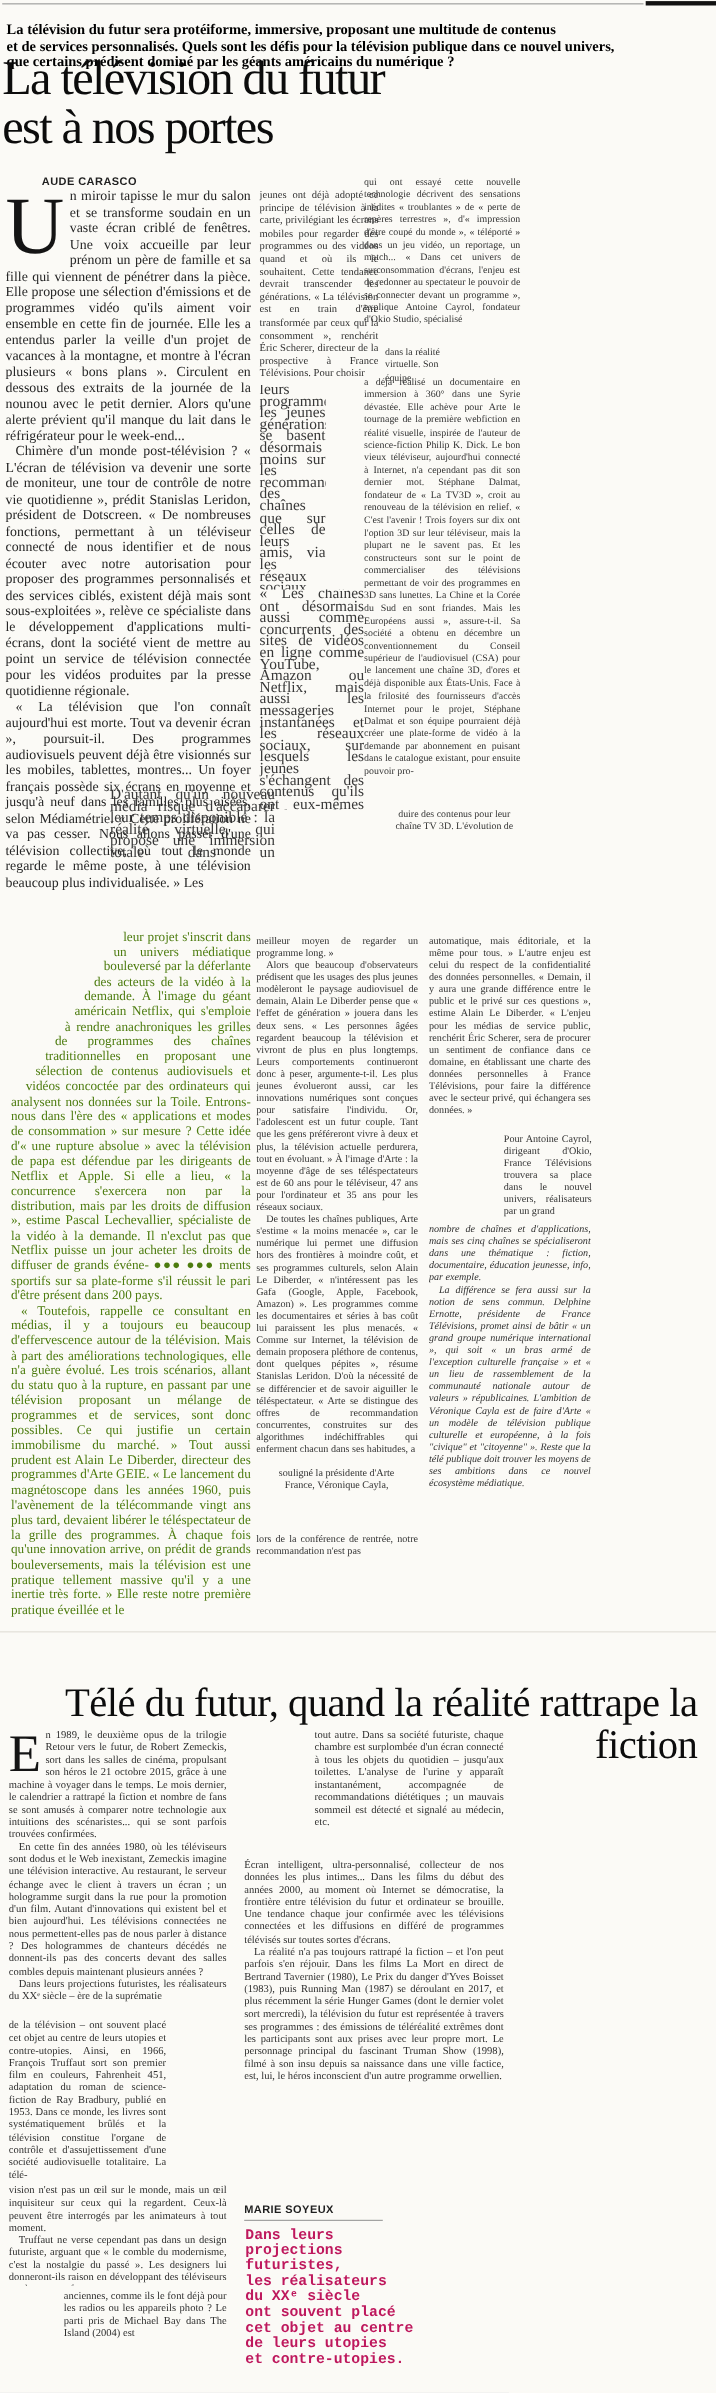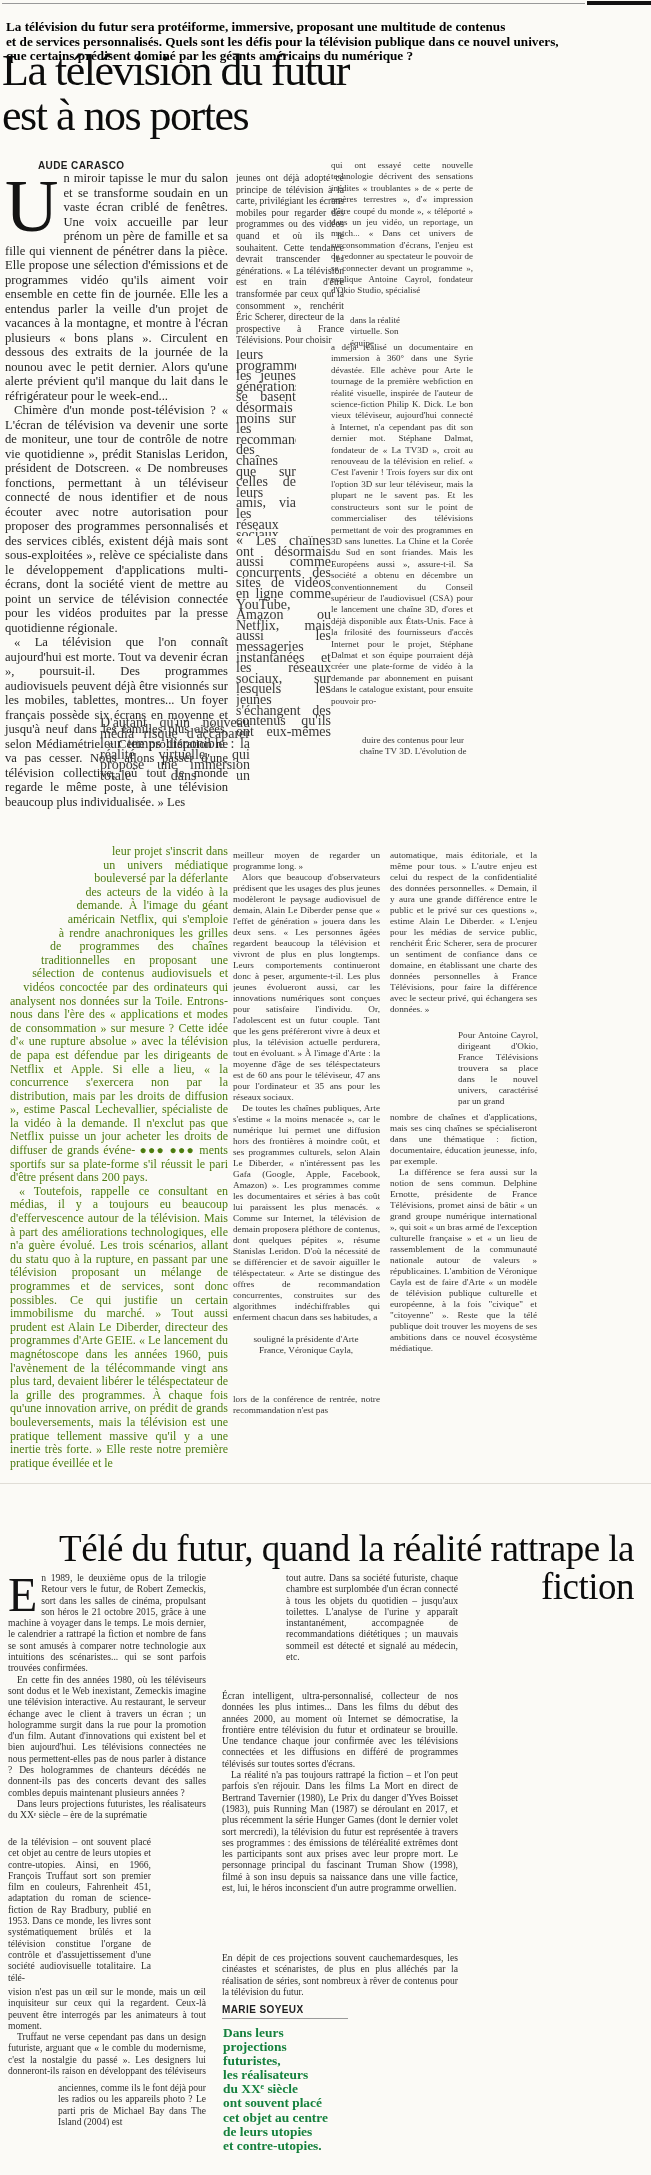--- a/index.html
+++ b/index.html
@@ -29,22 +29,22 @@
   .headline{font-weight:400; color:#0c0c0c; letter-spacing:-1.5px;}
   .h1a{font-size:44px; line-height:45px;}
   .h2a{font-size:37px; line-height:38px; letter-spacing:-0.5px;}
   .byline{font-family:"Liberation Sans", sans-serif; font-weight:bold; font-size:10px; letter-spacing:0.4px; color:#1f1f1f;}
   .dc{float:left; font-weight:400; color:#141414;}
   .dc1{font-size:74px; line-height:60px; padding:5px 5px 0 0;}
   .dc2{font-size:48px; line-height:40px; padding:3px 4px 0 0;}
   .taper{float:left; width:102px; height:138px;
          shape-outside:polygon(0 0, 102px 0, 12px 138px, 0 138px);}
   .center{text-align:center;}
-  .pullquote{font-family:Liberation Serif, serif; font-weight:bold;
-             font-size:13.4px; line-height:14.1px; color:#15803d;}
+  .pullquote{font-family:Liberation Mono, monospace; font-weight:bold;
+             font-size:13.4px; line-height:14.1px; color:#be185d;}
   .clip{overflow:hidden;}
 </style>
 </head>
 <body>
 
 <div class="page">
 
   <div class="abs rule" style="left:2px;top:3px;width:583px;height:1px;"></div>
   <div class="abs" style="left:587px;top:1px;width:64px;height:4px;background:#121212;"></div>
 
@@ -82,22 +82,22 @@
 
   <div class="abs jt b-md2 clip" style="left:233px;top:850px;width:147px;max-height:480px;">
     <p>meilleur moyen de regarder un programme long. »</p>
     <p>Alors que beaucoup d'observateurs prédisent que les usages des plus jeunes modèleront le paysage audiovisuel de demain, Alain Le Diberder pense que « l'effet de génération » jouera dans les deux sens. « Les personnes âgées regardent beaucoup la télévision et vivront de plus en plus longtemps. Leurs comportements continueront donc à peser, argumente-t-il. Les plus jeunes évolueront aussi, car les innovations numériques sont conçues pour satisfaire l'individu. Or, l'adolescent est un futur couple. Tant que les gens préféreront vivre à deux et plus, la télévision actuelle perdurera, tout en évoluant. » À l'image d'Arte : la moyenne d'âge de ses téléspectateurs est de 60 ans pour le téléviseur, 47 ans pour l'ordinateur et 35 ans pour les réseaux sociaux.</p>
     <p>De toutes les chaînes publiques, Arte s'estime « la moins menacée », car le numérique lui permet une diffusion hors des frontières à moindre coût, et ses programmes culturels, selon Alain Le Diberder, « n'intéressent pas les Gafa (Google, Apple, Facebook, Amazon) ». Les programmes comme les documentaires et séries à bas coût lui paraissent les plus menacés. « Comme sur Internet, la télévision de demain proposera pléthore de contenus, dont quelques pépites », résume Stanislas Leridon. D'où la nécessité de se différencier et de savoir aiguiller le téléspectateur. « Arte se distingue des offres de recommandation concurrentes, construites sur des algorithmes indéchiffrables qui enferment chacun dans ses habitudes, a</p>
   </div>
   <div class="abs b-md2 center" style="left:245px;top:1334px;width:122px;">souligné la présidente d'Arte France, Véronique Cayla,</div>
   <div class="abs jt b-md2" style="left:233px;top:1394px;width:147px;">lors de la conférence de rentrée, notre recommandation n'est pas</div>
 
   <div class="abs jt b-md2 clip" style="left:390px;top:850px;width:147px;max-height:178px;">automatique, mais éditoriale, et la même pour tous. » L'autre enjeu est celui du respect de la confidentialité des données personnelles. « Demain, il y aura une grande différence entre le public et le privé sur ces questions », estime Alain Le Diberder. « L'enjeu pour les médias de service public, renchérit Éric Scherer, sera de procurer un sentiment de confiance dans ce domaine, en établissant une charte des données personnelles à France Télévisions, pour faire la différence avec le secteur privé, qui échangera ses données. »</div>
-  <div class="abs jt b-md2" style="left:458px;top:1030px;width:80px;">Pour Antoine Cayrol, dirigeant d'Okio, France Télévisions trouvera sa place dans le nouvel univers, caractérisé par un grand</div>
-  <div class="abs jt b-md2 clip" style="left:390px;top:1112px;width:147px;max-height:250px;">
+  <div class="abs jt b-md2" style="left:458px;top:1030px;width:80px;">Pour Antoine Cayrol, dirigeant d'Okio, France Télévisions trouvera sa place dans le nouvel univers, réalisateurs par un grand</div>
+  <div class="abs jt b-md2 clip" style="left:390px;top:1112px;width:147px;max-height:250px;font-style:italic;">
     <p>nombre de chaînes et d'applications, mais ses cinq chaînes se spécialiseront dans une thématique : fiction, documentaire, éducation jeunesse, info, par exemple.</p>
     <p>La différence se fera aussi sur la notion de sens commun. Delphine Ernotte, présidente de France Télévisions, promet ainsi de bâtir « un grand groupe numérique international », qui soit « un bras armé de l'exception culturelle française » et « un lieu de rassemblement de la communauté nationale autour de valeurs » républicaines. L'ambition de Véronique Cayla est de faire d'Arte « un modèle de télévision publique culturelle et européenne, à la fois "civique" et "citoyenne" ». Reste que la télé publique doit trouver les moyens de ses ambitions dans ce nouvel écosystème médiatique.</p>
   </div>
 
   <div class="abs" style="left:0;top:1483px;width:651px;height:1px;background:#e0ddd6;"></div>
 
 
   <h2 class="abs headline h2a" style="left:4px;top:1530px;width:630px;margin:0;text-align:right;">Télé du futur, quand la réalité rattrape la fiction</h2>
 
   <div class="abs jt b-a2 clip" style="left:8px;top:1572px;width:198px;max-height:262px;">
@@ -111,21 +111,20 @@
     <p>vision n'est pas un œil sur le monde, mais un œil inquisiteur sur ceux qui la regardent. Ceux-là peuvent être interrogés par les animateurs à tout moment.</p>
     <p>Truffaut ne verse cependant pas dans un design futuriste, arguant que « le comble du modernisme, c'est la nostalgie du passé ». Les designers lui donneront-ils raison en développant des téléviseurs modernes aux formes</p>
   </div>
   <div class="abs jt b-a2" style="left:58px;top:2082px;width:148px;">anciennes, comme ils le font déjà pour les radios ou les appareils photo ? Le parti pris de Michael Bay dans The Island (2004) est</div>
 
   <div class="abs jt b-a2 clip" style="left:286px;top:1572px;width:172px;max-height:116px;">tout autre. Dans sa société futuriste, chaque chambre est surplombée d'un écran connecté à tous les objets du quotidien – jusqu'aux toilettes. L'analyse de l'urine y apparaît instantanément, accompagnée de recommandations diététiques ; un mauvais sommeil est détecté et signalé au médecin, etc.</div>
   <div class="abs jt b-a2 clip" style="left:222px;top:1690px;width:236px;max-height:260px;">
     <p>Écran intelligent, ultra-personnalisé, collecteur de nos données les plus intimes... Dans les films du début des années 2000, au moment où Internet se démocratise, la frontière entre télévision du futur et ordinateur se brouille. Une tendance chaque jour confirmée avec les télévisions connectées et les diffusions en différé de programmes télévisés sur toutes sortes d'écrans.</p>
     <p>La réalité n'a pas toujours rattrapé la fiction – et l'on peut parfois s'en réjouir. Dans les films La Mort en direct de Bertrand Tavernier (1980), Le Prix du danger d'Yves Boisset (1983), puis Running Man (1987) se déroulant en 2017, et plus récemment la série Hunger Games (dont le dernier volet sort mercredi), la télévision du futur est représentée à travers ses programmes : des émissions de téléréalité extrêmes dont les participants sont aux prises avec leur propre mort. Le personnage principal du fascinant Truman Show (1998), filmé à son insu depuis sa naissance dans une ville factice, est, lui, le héros inconscient d'un autre programme orwellien.</p>
   </div>
-  <div class="abs jt b-a2" style="left:222px;top:1952px;width:236px;">En dépit de ces projections souvent cauchemardesques, les cinéastes et scénaristes, de plus en plus alléchés par la réalisation de séries, sont nombreux à rêver de contenus pour la télévision du futur.</div>
 
   <div class="abs byline" style="left:222px;top:2004px;">MARIE SOYEUX</div>
 
   <div class="abs" style="left:222px;top:2018px;width:126px;height:1px;background:#9a9a9a;"></div>
 
   <div class="abs pullquote prewrap" style="left:223px;top:2026px;width:200px;">Dans leurs
 projections
 futuristes,
 les réalisateurs
 du XXᵉ siècle

